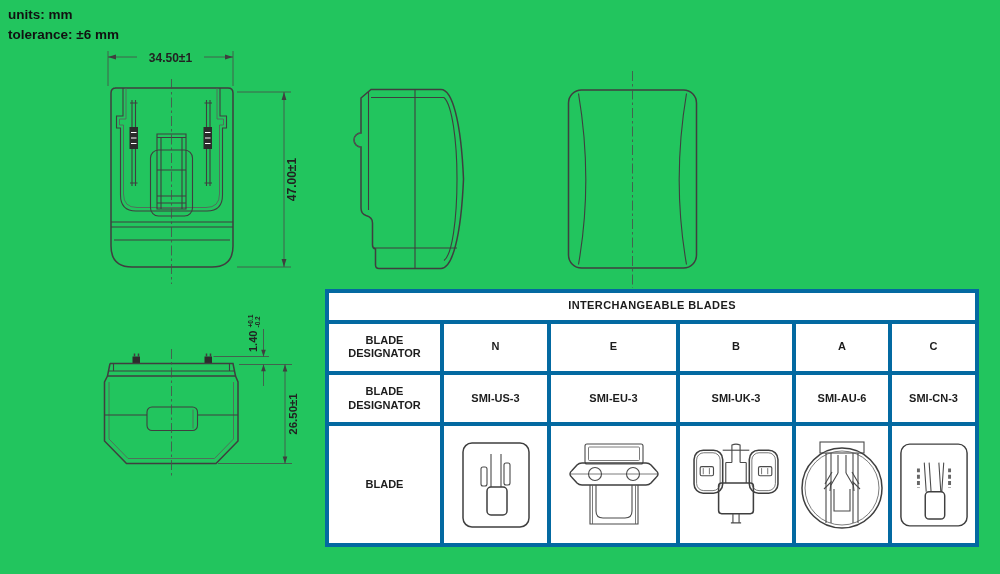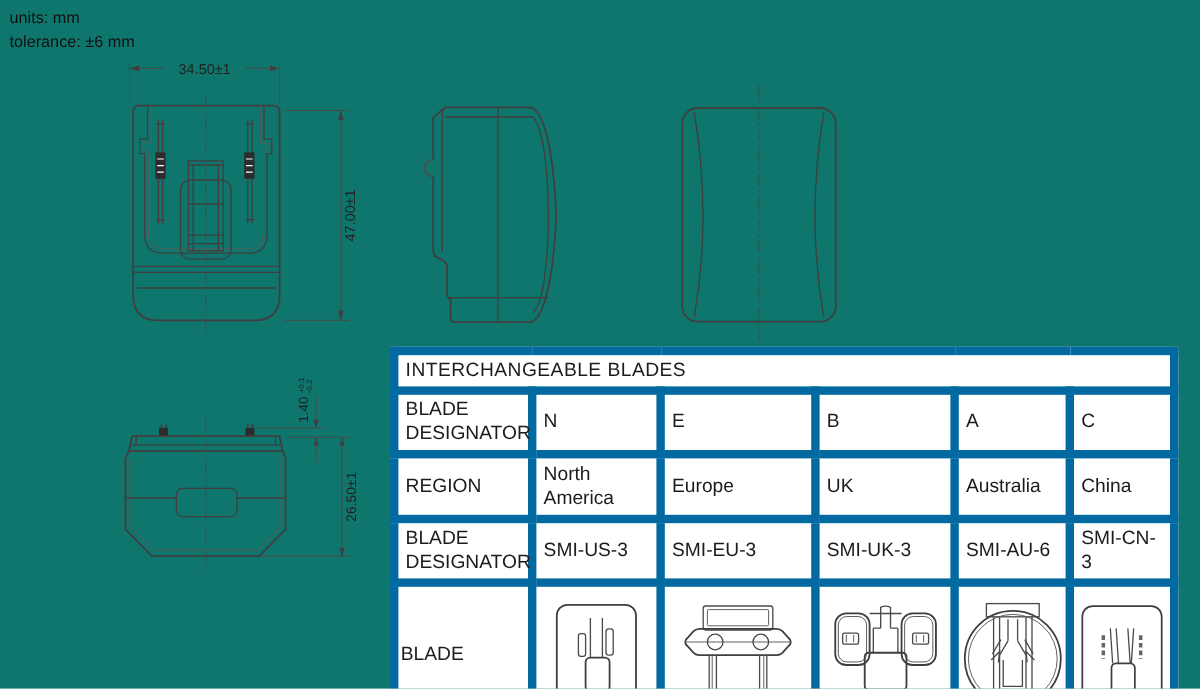--- a/index.html
+++ b/index.html
@@ -1,39 +1,39 @@
 <!DOCTYPE html>
 <html><head>
 <meta charset="utf-8">
 <style>
   html,body{margin:0;padding:0;background:#fff;}
   .page{
-    position:relative;width:1000px;height:574px;background:#0f766e;
-    font-family:"Liberation Sans","DejaVu Sans",sans-serif;color:#1d1d1d;overflow:hidden;
+    position:relative;width:1000px;height:574px;background:#22c55e;
+    font-family:"Liberation Sans","DejaVu Sans",sans-serif;color:#1d1d1d;overflow:hidden;font-weight:bold;
   }
   .notes{position:absolute;left:8px;top:5px;font-size:13.5px;line-height:1.45;color:#111;}
   svg{position:absolute;overflow:visible;}
   svg .ln{stroke:#3f3f3f;stroke-width:1.1;fill:none;}
   svg .ln2{stroke:#3f3f3f;stroke-width:1.5;fill:none;}
   svg .thin{stroke:#5a5a5a;stroke-width:0.8;fill:none;}
   svg .cl{stroke:#4a4a4a;stroke-width:0.8;fill:none;stroke-dasharray:10 3 2.5 3;}
   svg .dim{stroke:#4a4a4a;stroke-width:0.8;fill:none;}
   svg .arr{fill:#3f3f3f;stroke:none;}
   svg .blk{fill:#2c2c2c;stroke:none;}
   svg .hatch{stroke:#fff;stroke-width:1;fill:none;}
   svg text{fill:#222;font-family:"Liberation Sans","DejaVu Sans",sans-serif;font-size:12px;}
   svg text.tol{font-size:6.5px;}
   
   table.blades{
     position:absolute;left:325px;top:289px;width:650px;height:258px;
     border-collapse:collapse;table-layout:fixed;background:#fff;
   }
   table.blades td{
-    border:7px solid #0369a1;text-align:left;vertical-align:middle;
-    font-size:16px;color:#1c1c1c;padding:2px 6px;line-height:1.25;
+    border:4px solid #0369a1;text-align:center;vertical-align:middle;
+    font-size:11px;color:#1c1c1c;padding:2px 6px;line-height:1.25;
   }
   td.title-cell{font-size:13px;letter-spacing:.4px;height:22px;padding:1px 4px;}
   td.pad-lg{padding:2px 15px;}
   tr.r-designator td{height:42px;}
   tr.r-region td{height:43px;}
   tr.r-accessory td{height:42px;}
   tr.r-blade td{height:106px;padding:4px 2px;}
   td .icon-wrap{display:flex;align-items:center;justify-content:center;height:100%;}
   td svg{position:static;display:block;}
   td svg .ln{stroke:#4a4a4a;}
@@ -157,28 +157,20 @@
       <td class="title-cell" colspan="6">INTERCHANGEABLE BLADES</td>
     </tr>
     <tr class="r-designator">
       <td>BLADE DESIGNATOR</td>
       <td>N</td>
       <td>E</td>
       <td>B</td>
       <td>A</td>
       <td>C</td>
     </tr>
-    <tr class="r-region">
-      <td>REGION</td>
-      <td class="pad-lg">North America</td>
-      <td>Europe</td>
-      <td>UK</td>
-      <td>Australia</td>
-      <td>China</td>
-    </tr>
     <tr class="r-accessory">
       <td>BLADE DESIGNATOR</td>
       <td>SMI-US-3</td>
       <td>SMI-EU-3</td>
       <td>SMI-UK-3</td>
       <td>SMI-AU-6</td>
       <td>SMI-CN-3</td>
     </tr>
     <tr class="r-blade">
       <td>BLADE</td>

